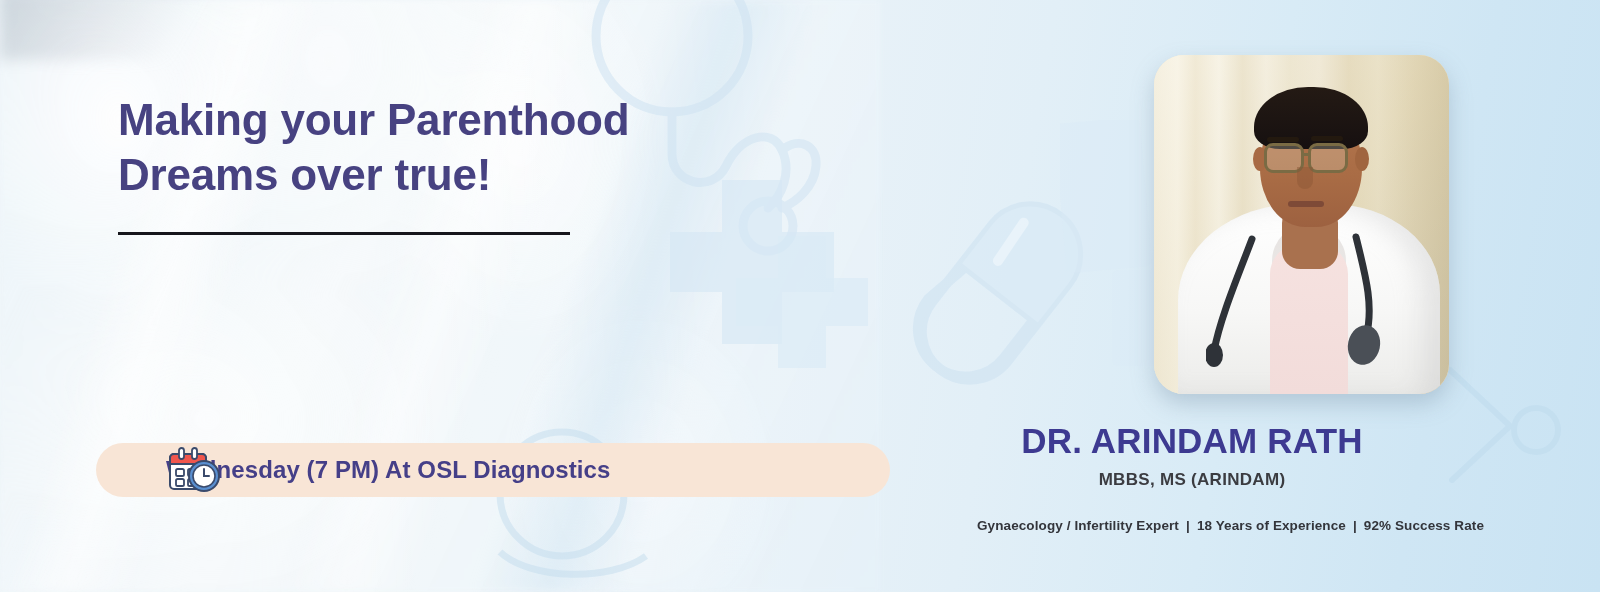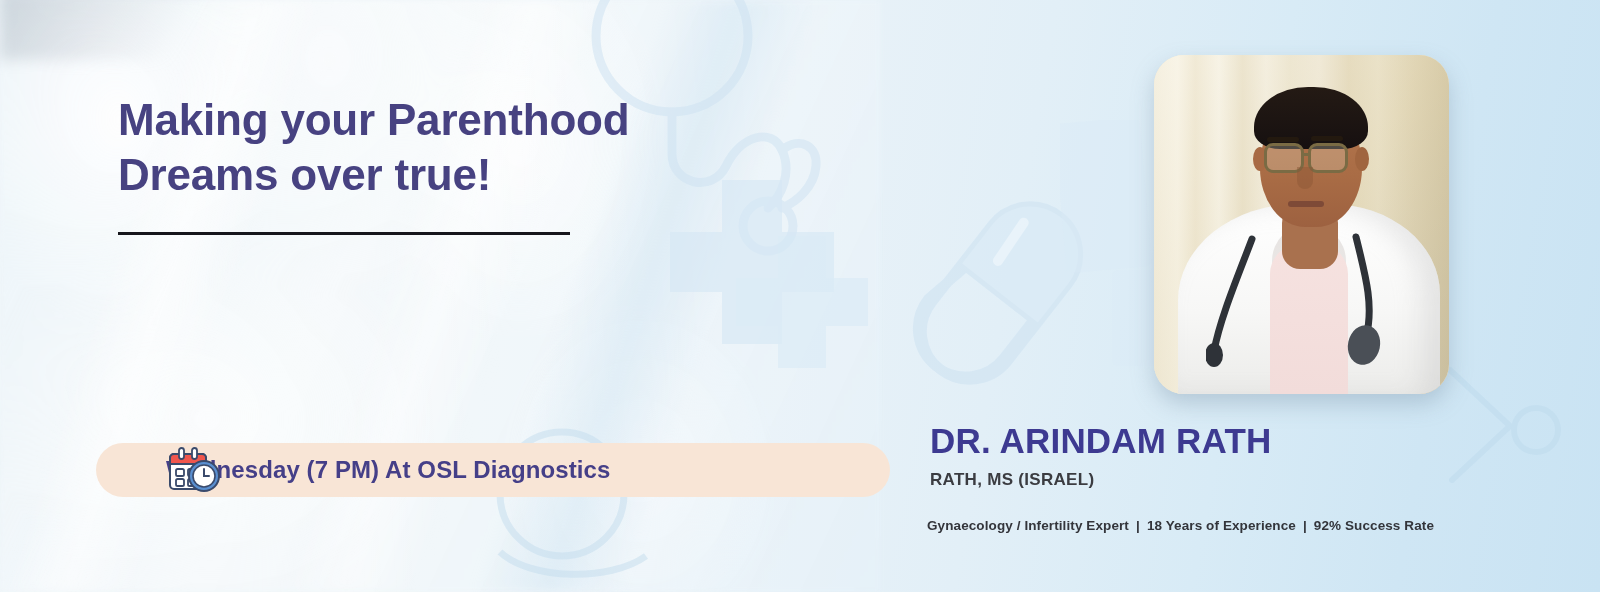--- a/index.html
+++ b/index.html
@@ -174,34 +174,34 @@
   .glass-bridge{ position:absolute; left:150px; top:98px; width:6px; height:3px; background:#7a6b44; }
   .brow-l{ position:absolute; left:113px; top:82px; width:32px; height:5px; background:#23190f; border-radius:3px; }
   .brow-r{ position:absolute; left:157px; top:81px; width:32px; height:5px; background:#23190f; border-radius:3px; }
   .nose{ position:absolute; left:143px; top:112px; width:16px; height:22px; background:rgba(140,86,54,.45); border-radius:0 0 8px 8px; }
   .mouth{ position:absolute; left:134px; top:146px; width:36px; height:6px; background:#7e4a37; border-radius:4px; }
   .steth-card{ position:absolute; left:52px; top:178px; width:200px; height:140px; }
 
   
   .name-block{
     position:absolute; left:930px; top:420px;
-    width:524px; text-align:left;
+    width:524px; text-align:center;
   }
   .dr-name{
     font-size:35px; font-weight:bold;
     color:#3d3a91; letter-spacing:.2px;
     line-height:42px;
   }
   .dr-degree{
     margin-top:8px;
     font-size:17px; font-weight:bold;
     color:#3b3c41; letter-spacing:.3px;
   }
   .dr-creds{
-    position:absolute; left:910px; top:518px;
+    position:absolute; left:960px; top:518px;
     width:524px; text-align:right;
     font-size:13.5px; font-weight:bold;
     color:#33353b; letter-spacing:.1px;
     white-space:nowrap;
   }
   .dr-creds .sep{ padding:0 7px; }
 </style>
 </head>
 <body>
 
@@ -335,18 +335,18 @@
             <ellipse cx="158" cy="112" rx="16" ry="20" fill="#4a4f56" transform="rotate(12 158 112)"></ellipse>
             <ellipse cx="8" cy="122" rx="9" ry="12" fill="#2e3238"></ellipse>
           </svg>
         </div>
       </div>
     </div>
   </div>
 
   <div class="name-block">
     <div class="dr-name">DR. ARINDAM RATH</div>
-    <div class="dr-degree">RATH, MS (ISRAEL)</div>
+    <div class="dr-degree">MBBS, MS (ARINDAM)</div>
   </div>
 
   <div class="dr-creds"><span>Gynaecology / Infertility Expert</span><span class="sep">|</span><span>18 Years of Experience</span><span class="sep">|</span><span>92% Success Rate</span></div>
 
 </div>
 
 </body></html>

